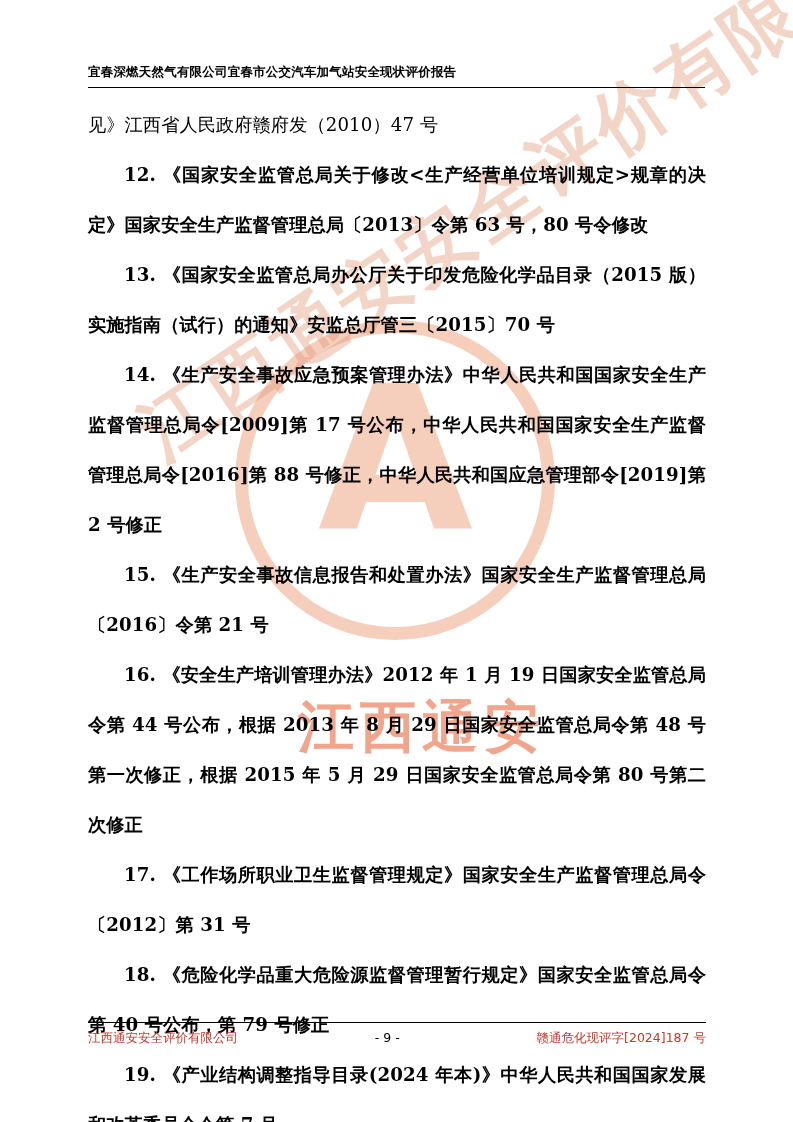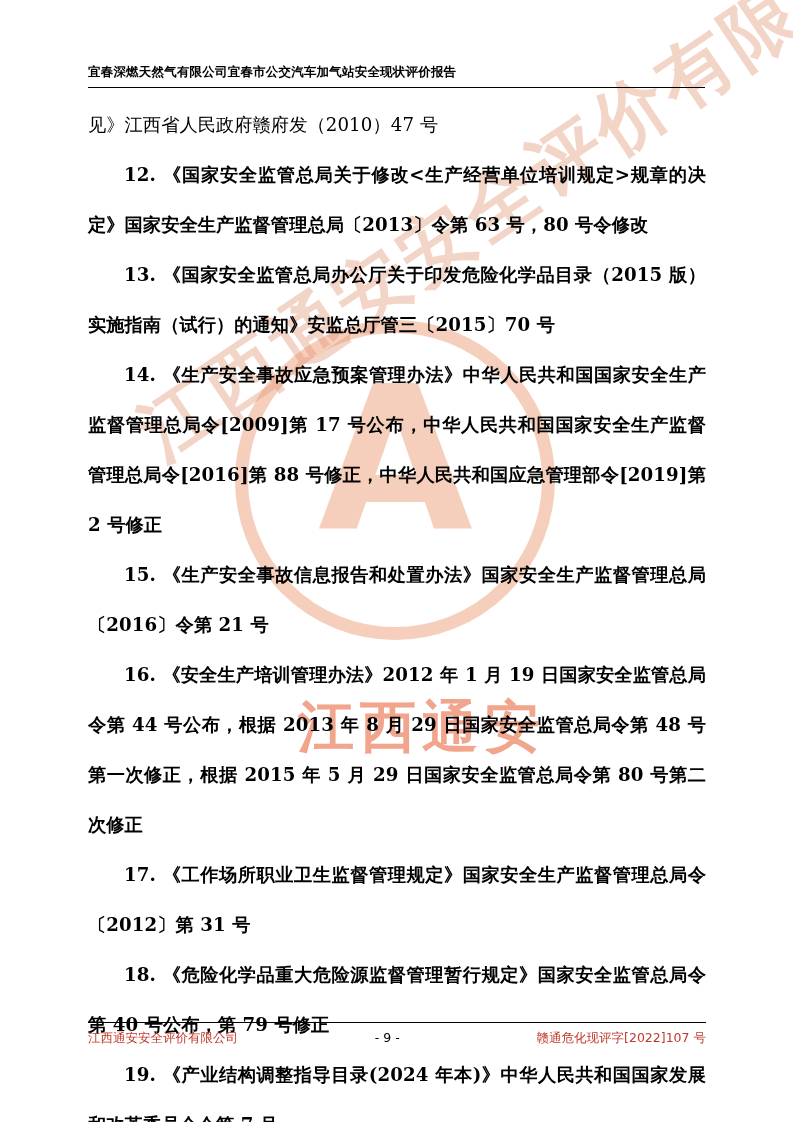--- a/index.html
+++ b/index.html
@@ -171,17 +171,17 @@
     <p class="para indent">18. 《危险化学品重大危险源监督管理暂行规定》国家安全监管总局令第 40 号公布，第 79 号修正</p>
     <p class="para indent">19. 《产业结构调整指导目录(2024 年本)》中华人民共和国国家发展和改革委员会令第 7 号</p>
 
   </div>
 
   <div class="doc-footer">
     <div class="footer-rule"></div>
     <div class="footer-row">
       <div class="footer-left">江西通安安全评价有限公司</div>
       <div class="footer-center">- 9 -</div>
-      <div class="footer-right">赣通危化现评字[2022]107 号</div>
+      <div class="footer-right">赣通危化现评字[2024]187 号</div>
     </div>
   </div>
 
 </div>
 
 </body></html>

